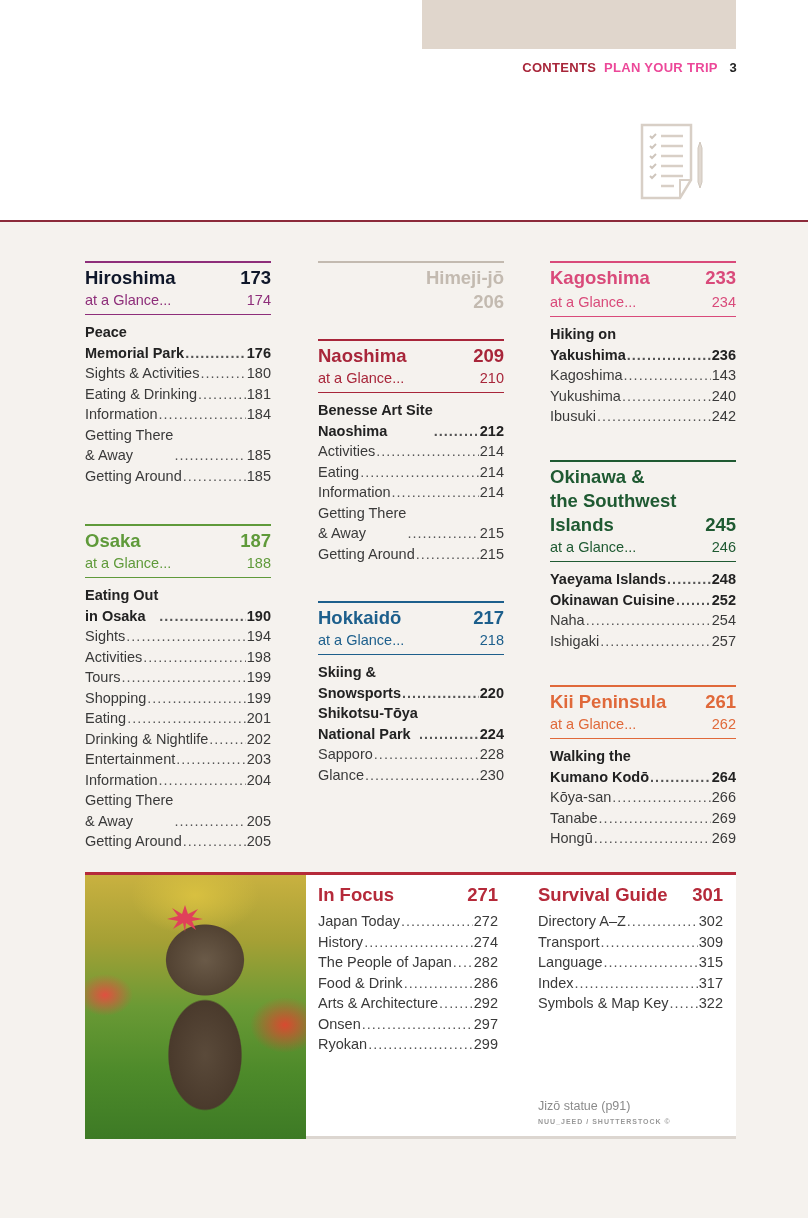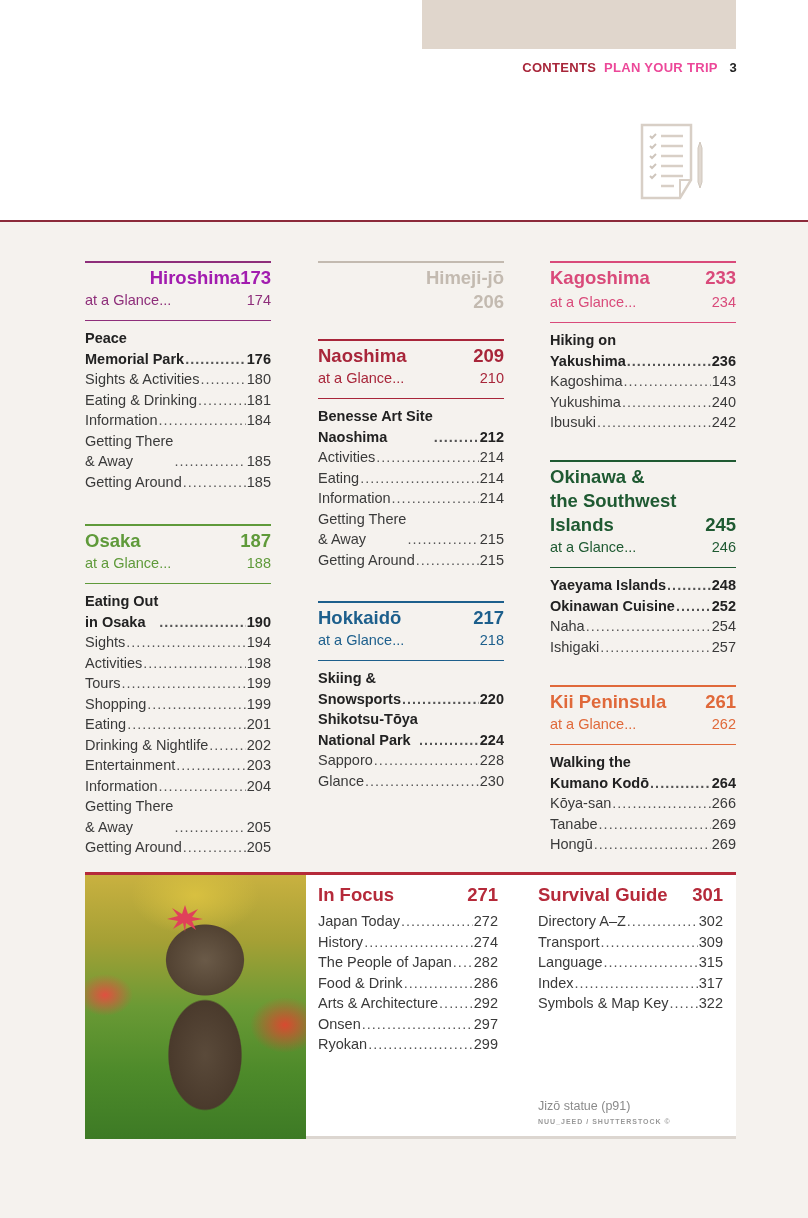--- a/index.html
+++ b/index.html
@@ -41,21 +41,21 @@
   .chapter { position: absolute; left: 0; width: 186px; }
   .ch-head {
     border-top: 2px solid; padding-top: 3px;
     display: flex; justify-content: space-between; align-items: flex-end;
     font-weight: bold; font-size: 18.5px; line-height: 24px;
   }
   .ch-head .title { white-space: pre-line; }
   .ch-glance {
     display: flex; justify-content: space-between;
     font-size: 14.5px; line-height: 20px;
-    border-bottom: 1.5px solid; padding-bottom: 10px; margin-bottom: 7px;
+    border-bottom: 1.5px solid; padding-bottom: 4px; margin-bottom: 7px;
   }
   .entry {
     display: flex; align-items: flex-end;
     font-size: 14.5px; line-height: 20.5px; color: #3a3a3a;
   }
   .entry.bold { font-weight: bold; color: #222; }
   .entry .label { white-space: pre-line; }
   .entry .dots {
     flex: 1; overflow: hidden; white-space: nowrap; margin: 0 1px;
     letter-spacing: 1px; color: #555;
@@ -130,21 +130,21 @@
       <line x1="23" y1="54" x2="45" y2="54"></line>
         <line x1="23" y1="64" x2="36" y2="64"></line>
     </g>
     <path d="M62 20 L64 26 V60 L62 66 L60 60 V26 Z" fill="#e0d8d0" stroke="#d0c7bd" stroke-width="1"></path>
   </svg>
 </div>
 <div class="divider-line"></div>
 
 <div class="col col1">
   <div class="chapter" style="top:261px;">
-    <div class="ch-head" style="color:#a21caf;border-color:#8e2e7a;justify-content:flex-end;">
+    <div class="ch-head" style="color:#0f172a;border-color:#8e2e7a;">
       <span class="title">Hiroshima</span>
       <span>173</span>
     </div>
     <div class="ch-glance" style="color:#8e2e7a;border-color:#8e2e7a;">
       <span>at a Glance...</span>
       <span>174</span>
     </div>
     <div class="entry bold">
         <span class="label">Peace
 Memorial Park</span>

